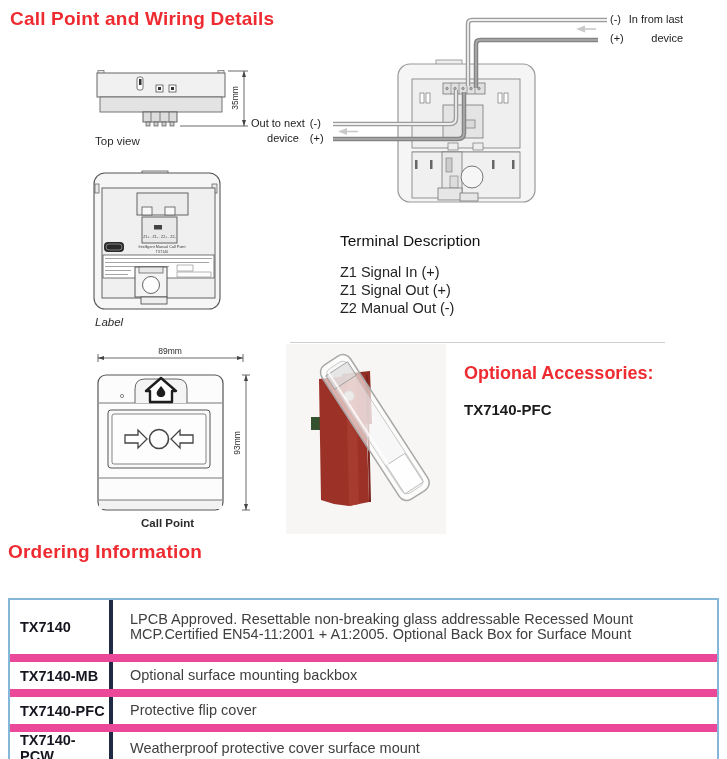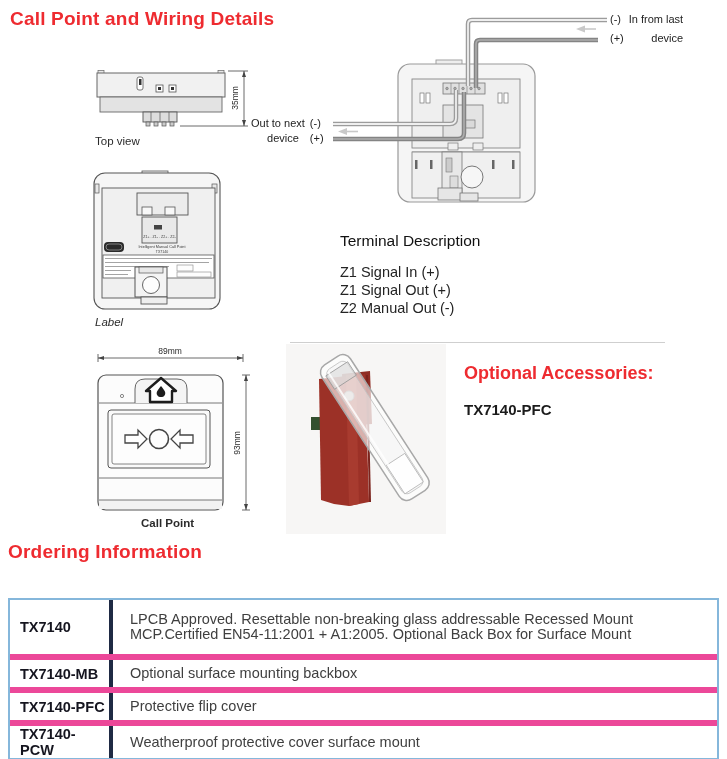--- a/index.html
+++ b/index.html
@@ -25,21 +25,21 @@
   
   .term-heading { font-size:15.5px; font-weight:normal; color:#111; }
   .term-items { margin-top:13px; font-size:14.5px; line-height:18px; color:#242424; }
 
   .divider-line { height:1px; background:#cfcfcf; }
 
   .acc-item { font-size:15px; font-weight:bold; color:#1b1b1b; }
 
   
   .otable { position:absolute; left:8px; top:598px; width:711px; border:2px solid #85B7DB; }
-  .orow { display:grid; grid-template-columns:103px 1fr; border-top:6px solid #ec4899; }
+  .orow { display:grid; grid-template-columns:103px 1fr; border-top:8px solid #ec4899; }
   .orow:first-child { border-top:none; }
   .ocell-model {
     border-right:4px solid #1F2A44; font-weight:bold; font-size:14.5px; color:#15151f;
     display:flex; align-items:center; padding-left:10px;
   }
   .ocell-desc {
     font-size:14.5px; color:#3f3f3f; display:flex; align-items:center;
     padding:6px 14px 6px 17px; line-height:15px;
   }
   .r1 { min-height:54px; } .r2 { min-height:30px; } .r3 { min-height:30px; } .r4 { min-height:29px; }

